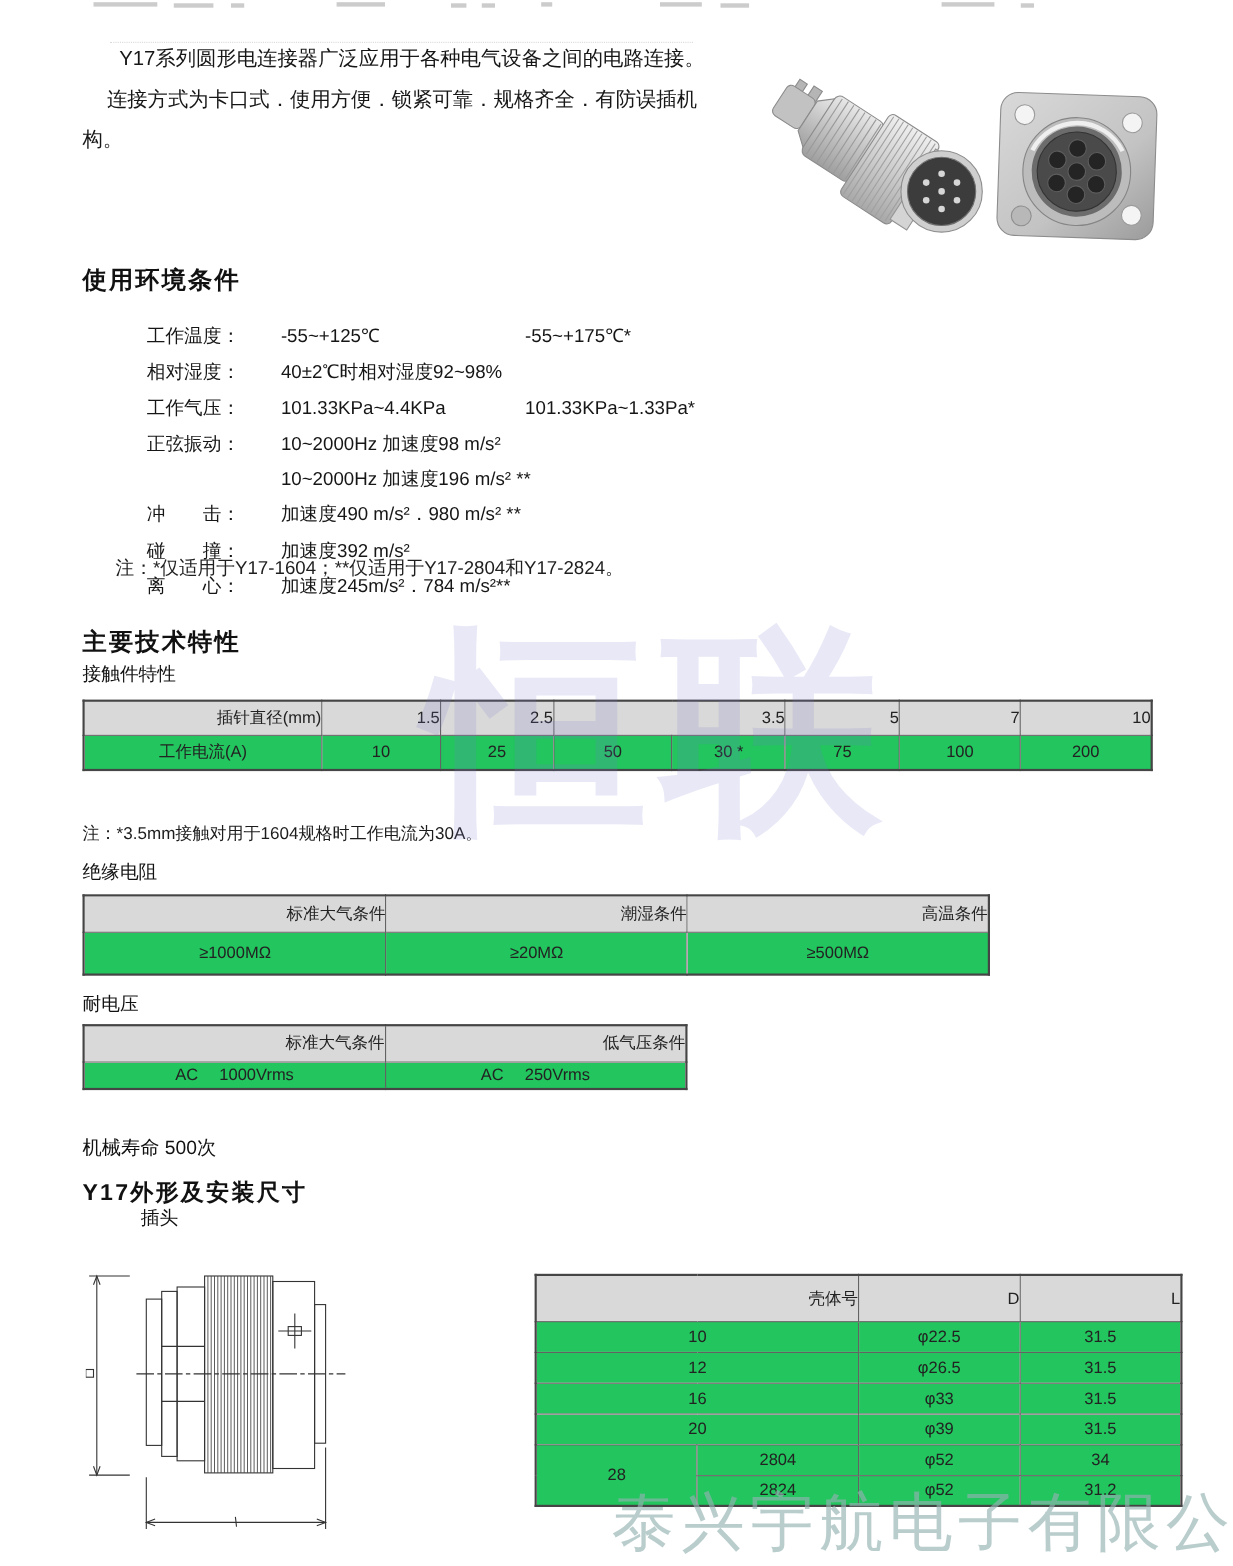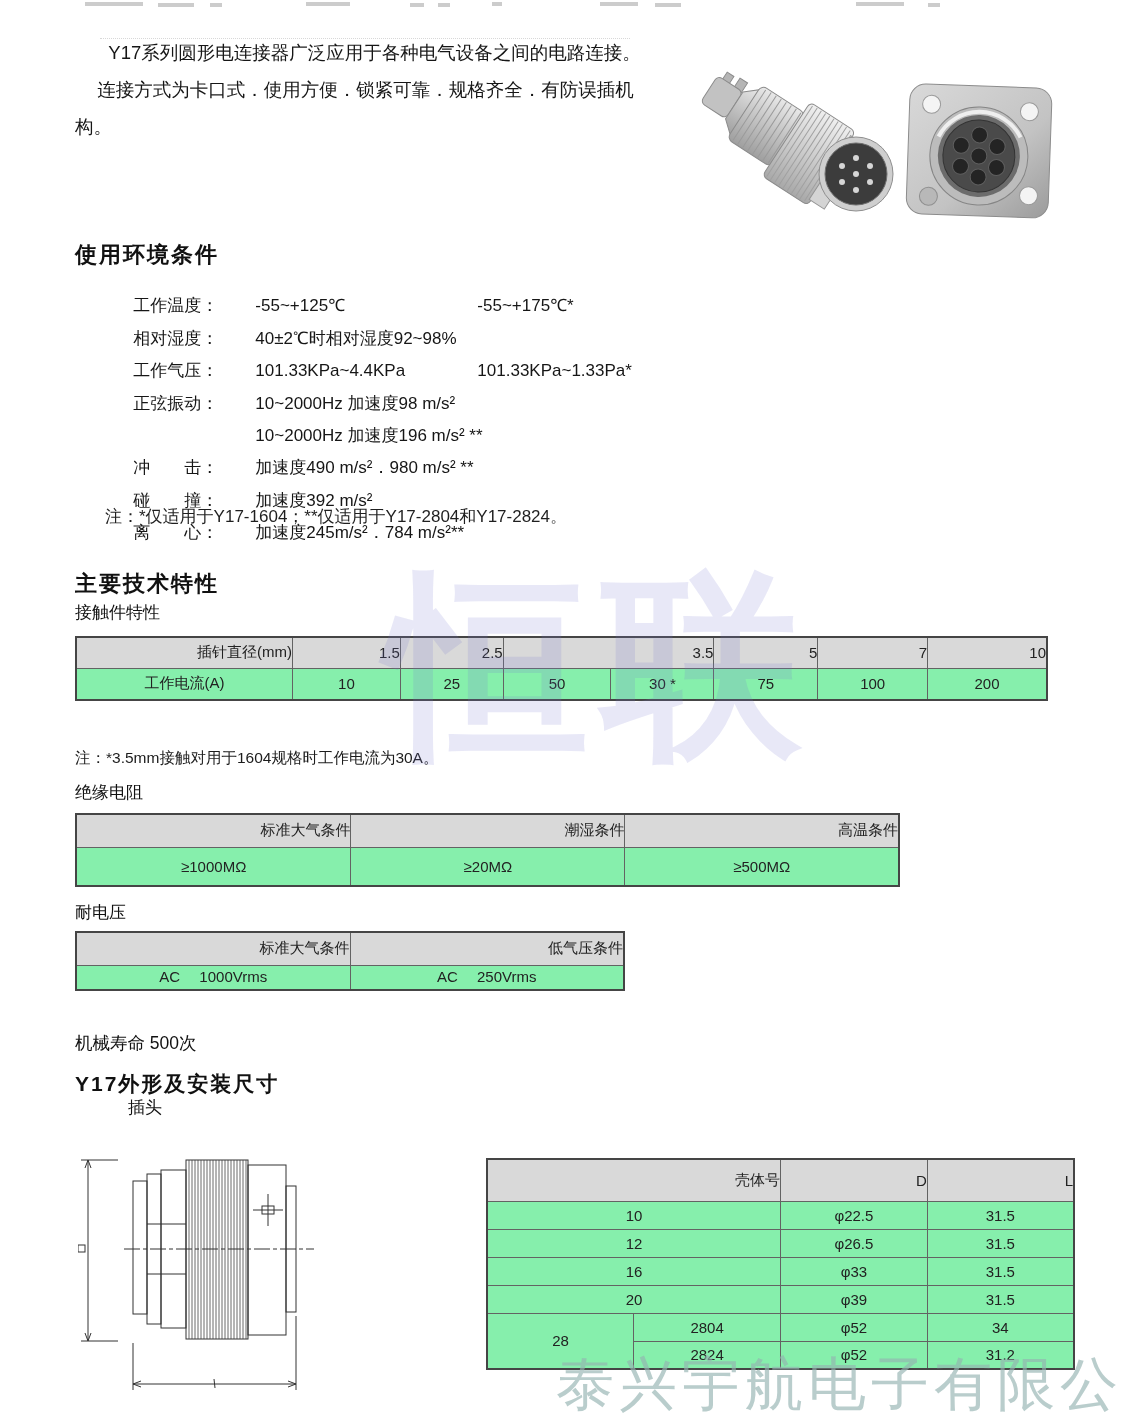--- a/index.html
+++ b/index.html
@@ -25,21 +25,21 @@
   .spec-row{height:32.4px;line-height:32.4px;white-space:pre;}
   .spec-label{display:inline-block;width:122px;}
   .spec-v1{display:inline-block;min-width:222px;}
   .spec-note{position:absolute;left:105px;top:502px;font-size:17px;line-height:30px;white-space:pre;}
 
   
   table.tbl{border-collapse:collapse;table-layout:fixed;position:absolute;border:2px solid #454545;}
   table.tbl td{border:1px solid #636363;text-align:center;vertical-align:middle;
                font-size:15px;color:#222;padding:0;overflow:hidden;}
   table.tbl tr.hd td{background:#d9d9d9;text-align:right;}
-  table.tbl tr.bd td{background:#86efac;}
+  table.tbl tr.bd td{background:#22c55e;}
 
   .note-small{position:absolute;font-size:15.5px;color:#1c1c1c;}
 
   
   .wm-center{position:absolute;left:388px;top:566px;font-size:200px;line-height:1;
              letter-spacing:14px;font-weight:bold;color:rgba(118,118,206,0.17);
              pointer-events:none;z-index:5;}
   .wm-bottom{position:absolute;left:556px;top:1356px;font-size:58px;line-height:1;
              letter-spacing:5px;font-family:"Liberation Serif",serif;
              color:rgba(148,178,176,0.65);white-space:nowrap;pointer-events:none;z-index:5;}

